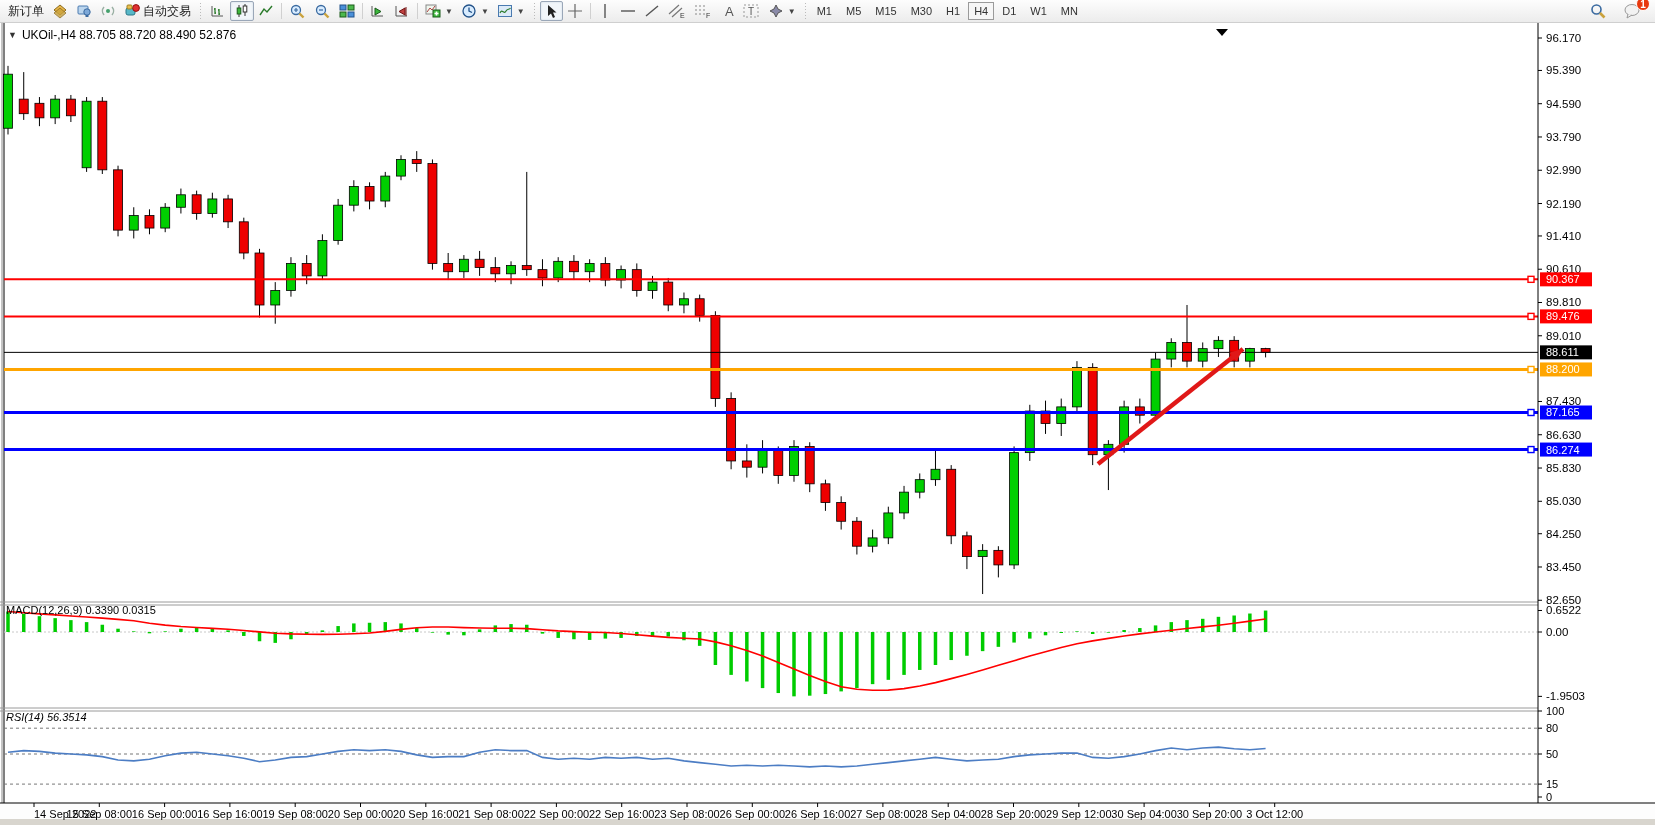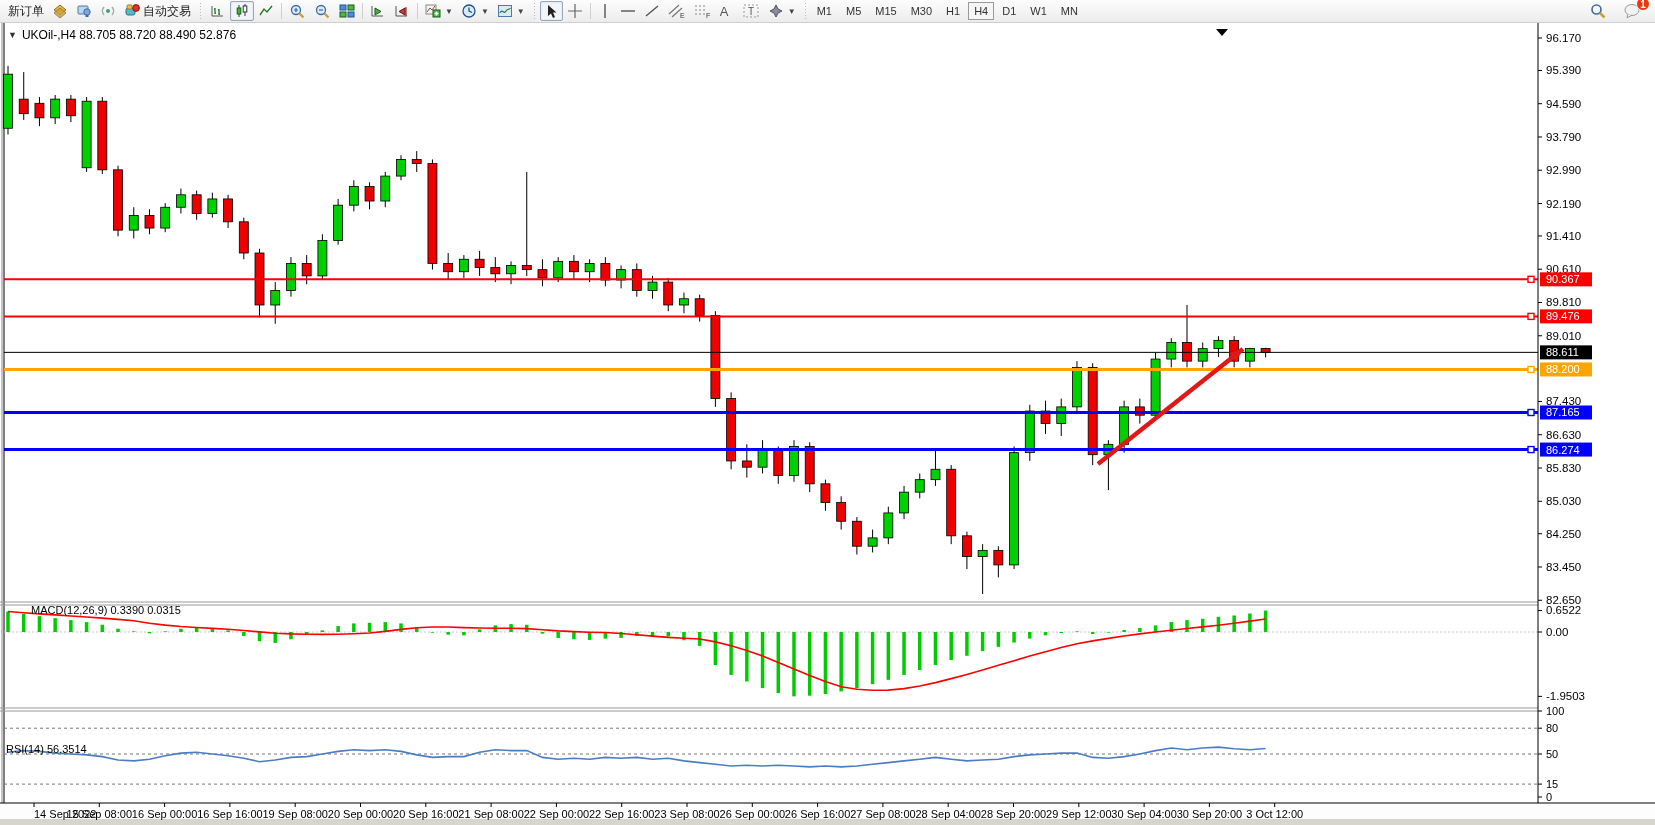--- a/index.html
+++ b/index.html
@@ -3,21 +3,21 @@
 <meta charset="utf-8">
 <style>
   * { margin:0; padding:0; box-sizing:border-box; }
   html,body { width:1655px; height:825px; overflow:hidden;
     font-family:"Liberation Sans", sans-serif; background:#fff; }
 
   
   #toolbar { position:absolute; left:0; top:0; width:1655px; height:23px;
     background:linear-gradient(#fdfdfd,#ececec); border-bottom:1px solid #cfcfcf;
     display:flex; align-items:center; padding:0 4px; font-size:12px; color:#222; }
-  .tb-btn { height:20px; min-width:22px; display:flex; align-items:center; justify-content:flex-start;
+  .tb-btn { height:20px; min-width:22px; display:flex; align-items:center; justify-content:flex-end;
     gap:3px; padding:0 3px; border:1px solid transparent; border-radius:2px; cursor:default; }
   .tb-btn.tb-active { border:1px solid #9aa7b8; background:#f2f6fa; box-shadow:inset 0 0 2px #c9d4df; }
   .tb-text { font-size:12px; }
   .gripper { width:5px; height:16px; margin:0 3px;
     background-image:repeating-linear-gradient(#bbb 0 1px, transparent 1px 3px);
     background-size:1px 100%; background-repeat:repeat-y; background-position:2px 0; }
   .vsep { width:1px; height:16px; background:#d0d0d0; margin:0 3px; }
   .caret { font-size:8px; color:#444; margin-left:1px; }
   .tf-btn { height:18px; padding:0 5px; font-size:11px; color:#333;
     border:1px solid transparent; display:flex; align-items:center; }
@@ -26,22 +26,22 @@
   .badge { position:absolute; right:-6px; top:-5px; background:#e8380d; color:#fff;
     border-radius:8px; font-size:10px; font-weight:bold; width:14px; height:14px;
     display:flex; align-items:center; justify-content:center; border:1px solid #fff; }
   .bubble-wrap { position:relative; }
 
   
   #chart-window { position:absolute; left:0; top:23px; width:1655px; height:802px; background:#fff; }
   #chart-svg { position:absolute; left:0; top:0; }
   #chart-header { position:absolute; left:8px; top:5px; font-size:12px; color:#000;
     display:flex; align-items:center; gap:5px; }
-  #macd-label { position:absolute; left:6px; top:581px; font-size:11px; color:#000;margin-left:25px; }
-  #rsi-label  { position:absolute; left:6px; top:720px; font-size:11px; color:#000; }
+  #macd-label { position:absolute; left:6px; top:581px; font-size:11px; color:#000; }
+  #rsi-label  { position:absolute; left:6px; top:688px; font-size:11px; color:#000;font-style:italic; }
   .tri { font-size:9px; color:#333; }
 </style>
 </head>
 <body>
 
 <div id="toolbar">
   <div class="tb-btn">
     <span class="tb-text">新订单</span>
   </div>
   <div class="tb-btn">

